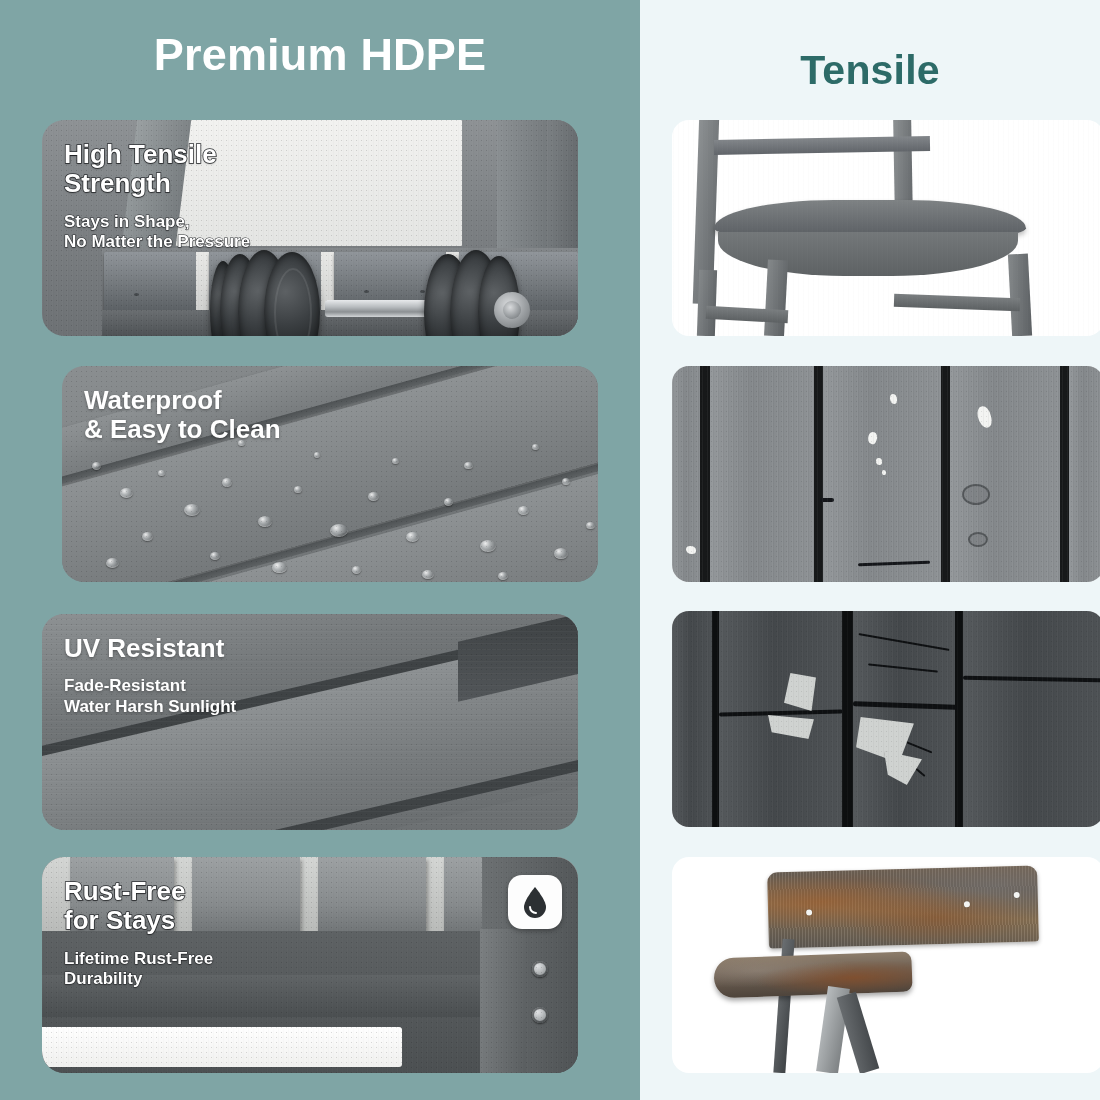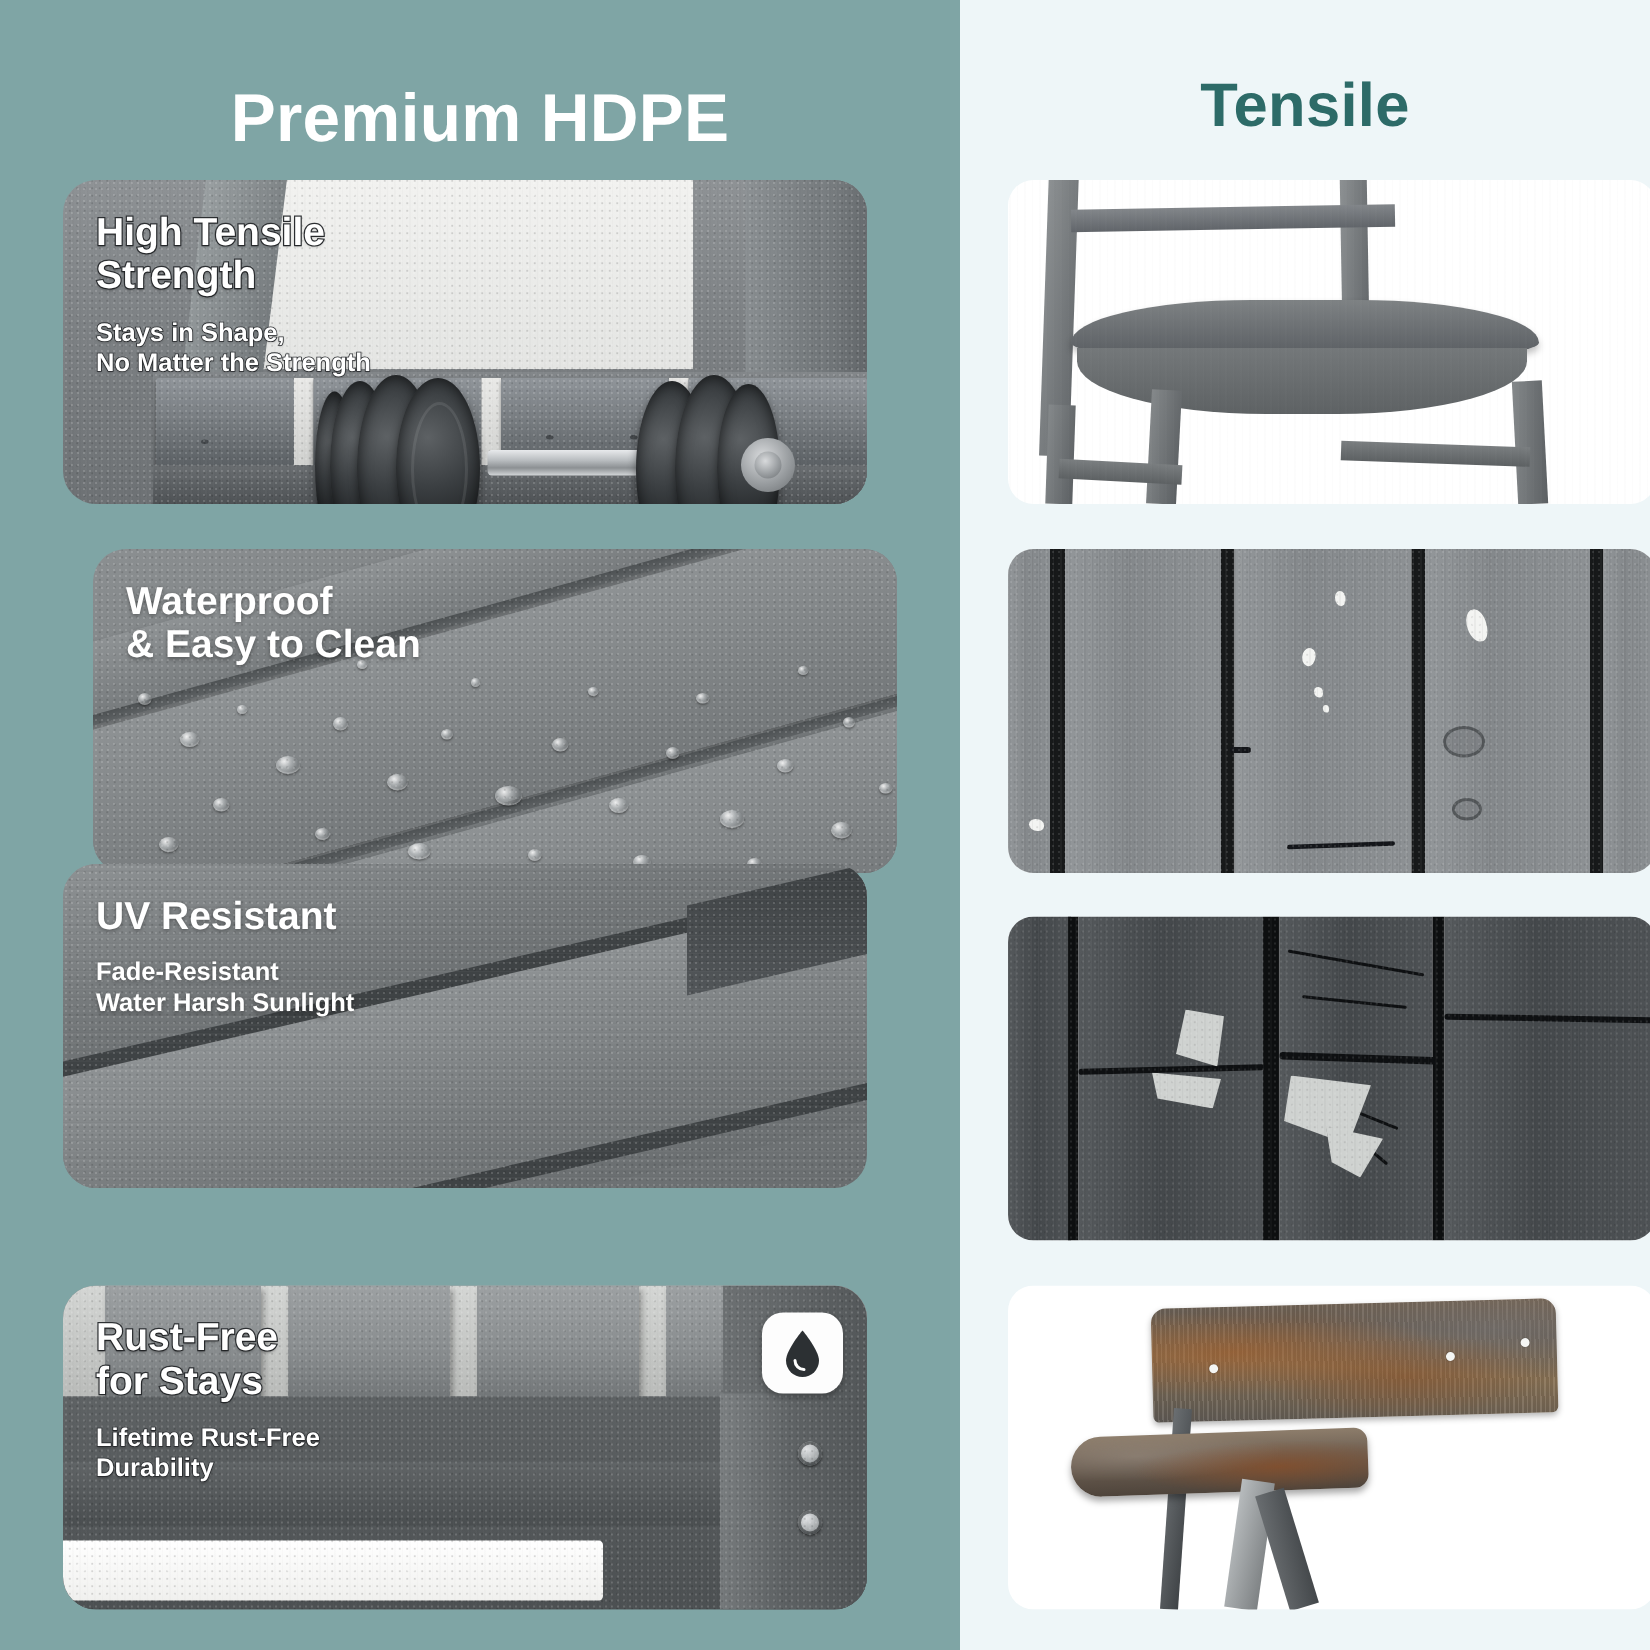--- a/index.html
+++ b/index.html
@@ -18,33 +18,33 @@
   .panel-right{
     width:460px;height:1100px;background:#eef6f8;
     position:relative;flex:0 0 460px;
   }
 
   
   .hdr{
     text-align:center;font-weight:bold;letter-spacing:.2px;
     line-height:1;
   }
-  .hdr-left{color:#ffffff;font-size:45px;padding-top:56px;}
+  .hdr-left{color:#ffffff;font-size:45px;padding-top:32px;}
   .hdr-right{color:#2d6b68;font-size:41px;padding-top:50px;}
 
   
   .card{
     position:absolute;border-radius:17px;overflow:hidden;
   }
   .card-l{left:42px;width:536px;border-radius:22px;}
   .card-r{left:32px;width:432px;}
 
   .l1{top:120px;height:216px;}
   .l2{top:366px;height:216px;margin-left:20px;}
-  .l3{top:576px;height:216px;}
+  .l3{top:614px;height:216px;}
   .l4{top:857px;height:216px;}
 
   .r1{top:120px;height:216px;}
   .r2{top:366px;height:216px;}
   .r3{top:611px;height:216px;}
   .r4{top:857px;height:216px;}
 
   
   .photo{position:absolute;inset:0;}
 
@@ -382,21 +382,21 @@
         <div class="db-hub" style="left:452px;top:172px;width:36px;height:36px;"></div>
         <div class="db-hub" style="left:461px;top:181px;width:18px;height:18px;z-index:7;"></div>
 
         <div class="noise"></div>
         <div class="grain" style="opacity:.35"></div>
       </div>
       <div class="overlay outlined">
         <p class="ov-title">High Tensile
 Strength</p>
         <p class="ov-sub">Stays in Shape,
-No Matter the Strength</p>
+No Matter the Pressure</p>
       </div>
     </div>
 
     <div class="card card-l l2">
       <div class="photo c2-bg">
         <div class="c2-plank" style="top:-26px;"></div>
         <div class="c2-groove" style="top:22px;"></div>
         <div class="c2-plank" style="top:34px;height:120px;"></div>
         <div class="c2-groove" style="top:158px;"></div>
         <div class="c2-plank" style="top:170px;height:110px;"></div>

